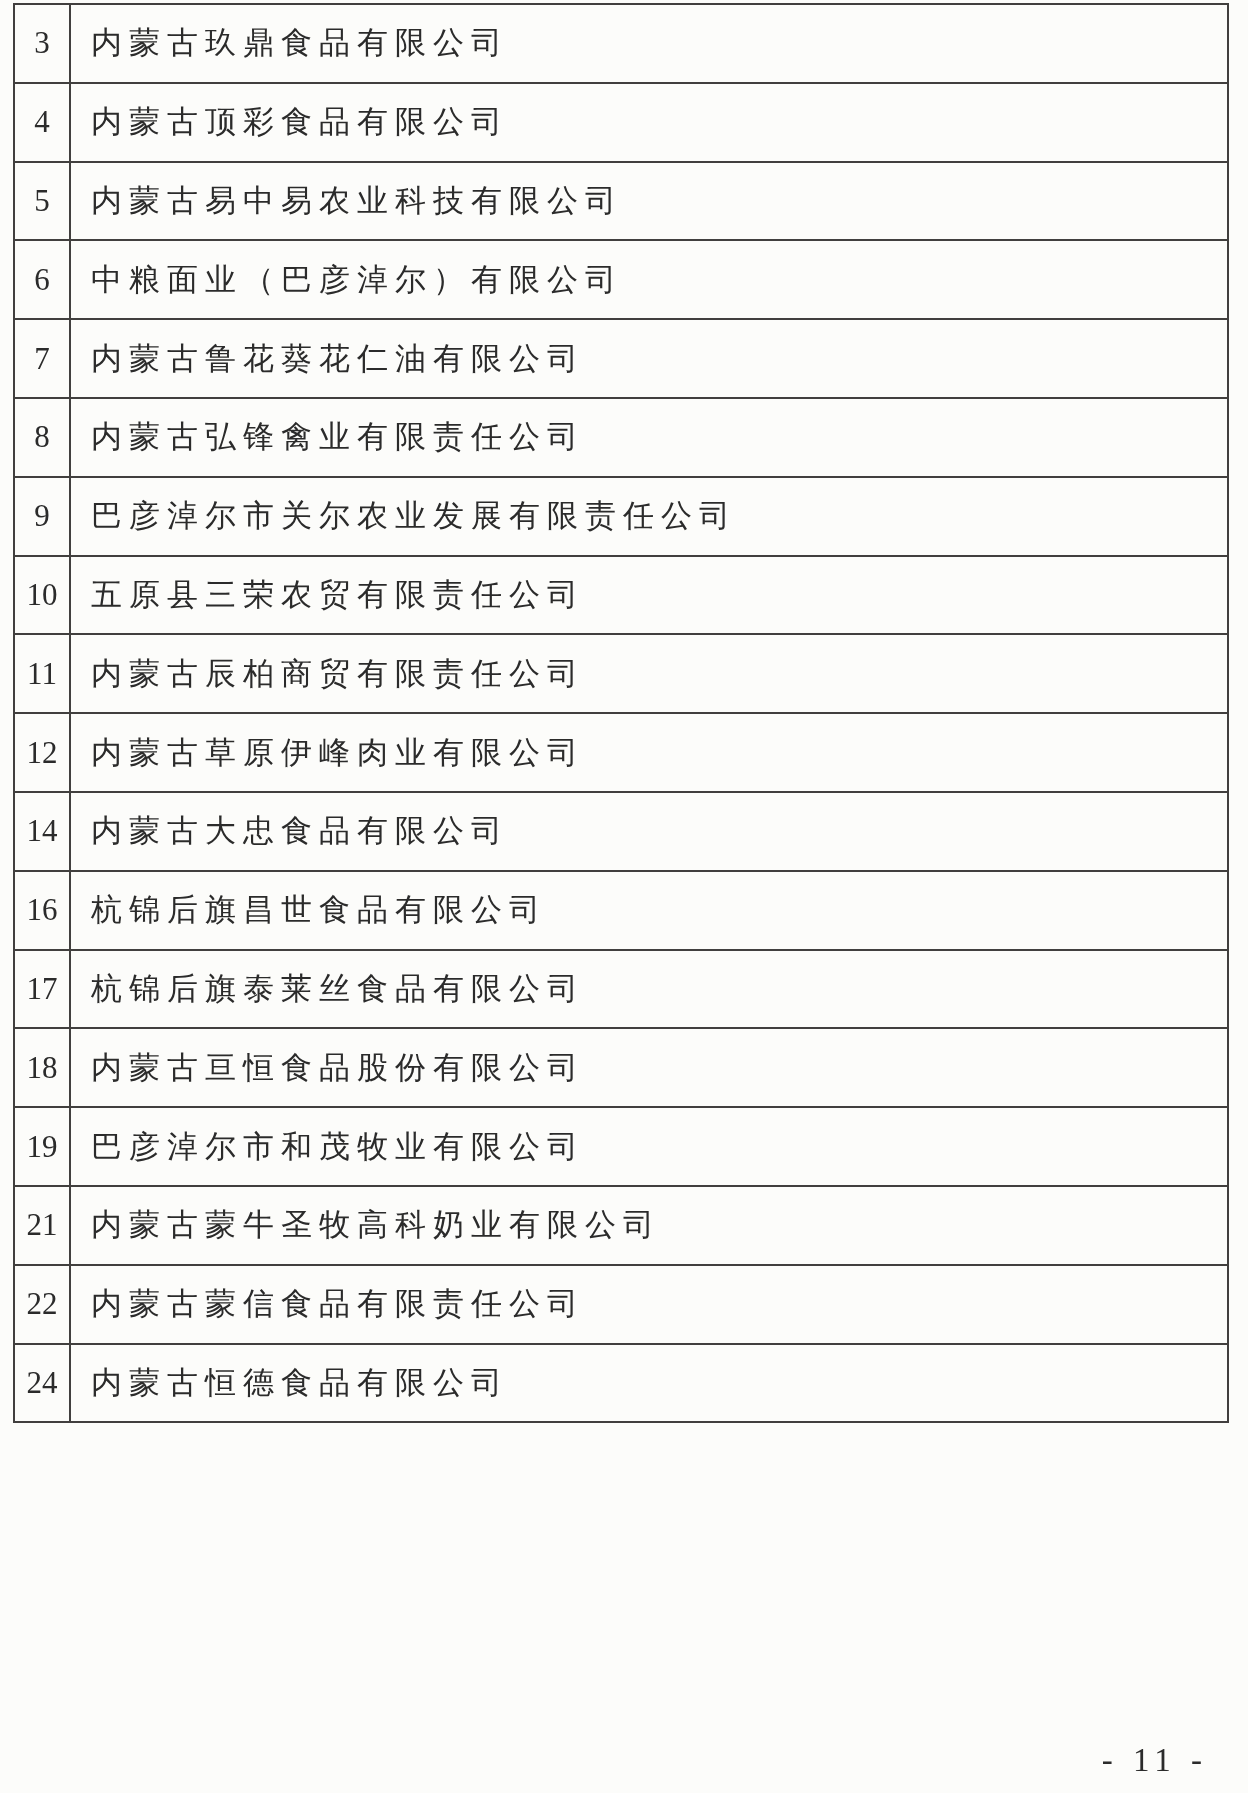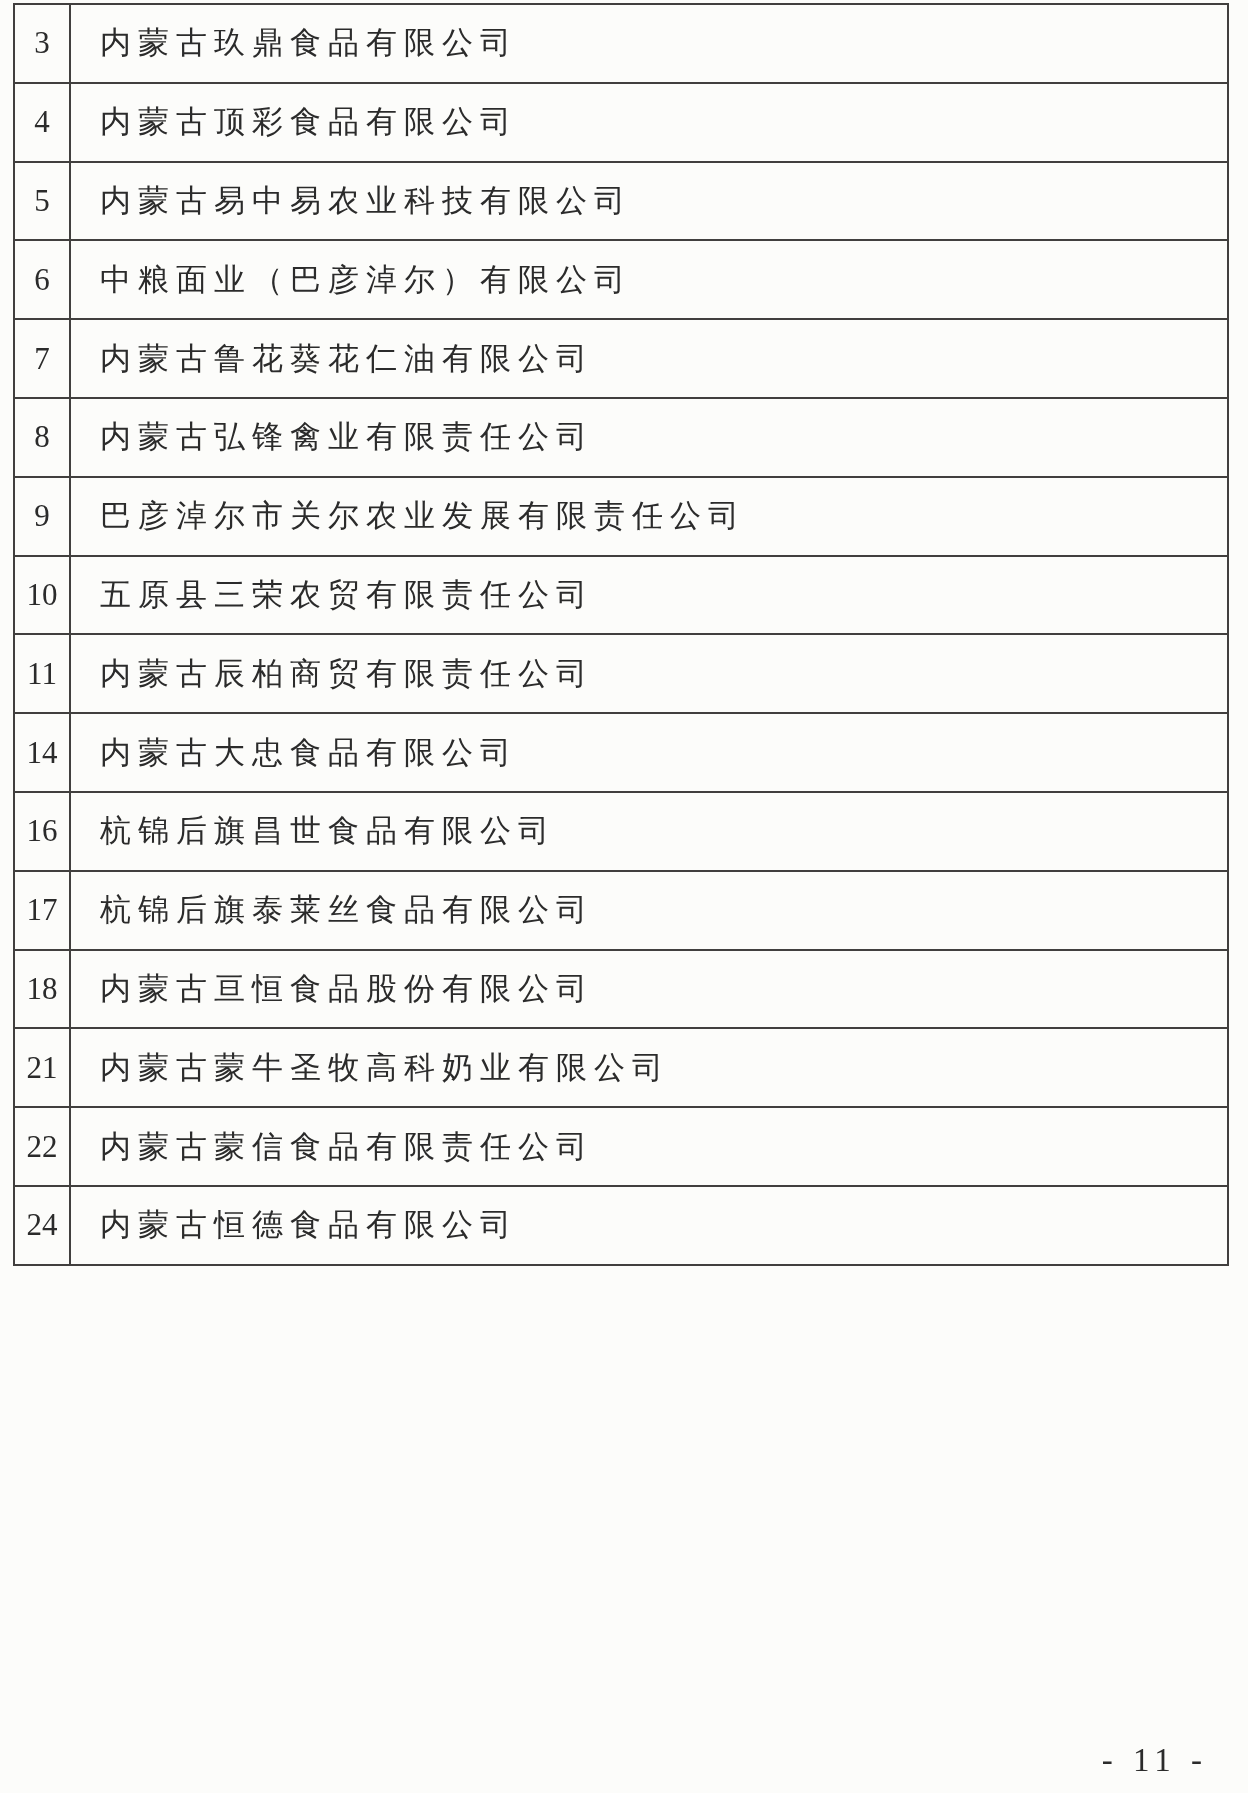--- a/index.html
+++ b/index.html
@@ -38,21 +38,21 @@
     overflow: hidden;
     white-space: nowrap;
   }
   td.num-cell {
     width: 52px;
     text-align: center;
     font-size: 31px;
     color: #2b2b2b;
   }
   td.name-cell {
-    padding-left: 29px;
+    padding-left: 20px;
     font-size: 31px;
     letter-spacing: 7px;
     color: #2b2b2b;
   }
   .footer {
     position: absolute;
     right: 40px;
     bottom: 14px;
     font-size: 33px;
     letter-spacing: 6px;
@@ -104,20 +104,24 @@
   <tr>
     <td class="num-cell">10</td>
     <td class="name-cell">五原县三荣农贸有限责任公司</td>
   </tr>
 
   <tr>
     <td class="num-cell">11</td>
     <td class="name-cell">内蒙古辰柏商贸有限责任公司</td>
   </tr>
 
+  <tr>
+    <td class="num-cell">12</td>
+    <td class="name-cell">内蒙古草原伊峰肉业有限公司</td>
+  </tr>
 
 
   <tr>
     <td class="num-cell">14</td>
     <td class="name-cell">内蒙古大忠食品有限公司</td>
   </tr>
 
 
   <tr>
     <td class="num-cell">16</td>
@@ -127,20 +131,24 @@
   <tr>
     <td class="num-cell">17</td>
     <td class="name-cell">杭锦后旗泰莱丝食品有限公司</td>
   </tr>
 
   <tr>
     <td class="num-cell">18</td>
     <td class="name-cell">内蒙古亘恒食品股份有限公司</td>
   </tr>
 
+  <tr>
+    <td class="num-cell">19</td>
+    <td class="name-cell">巴彦淖尔市和茂牧业有限公司</td>
+  </tr>
 
 
   <tr>
     <td class="num-cell">21</td>
     <td class="name-cell">内蒙古蒙牛圣牧高科奶业有限公司</td>
   </tr>
 
   <tr>
     <td class="num-cell">22</td>
     <td class="name-cell">内蒙古蒙信食品有限责任公司</td>

